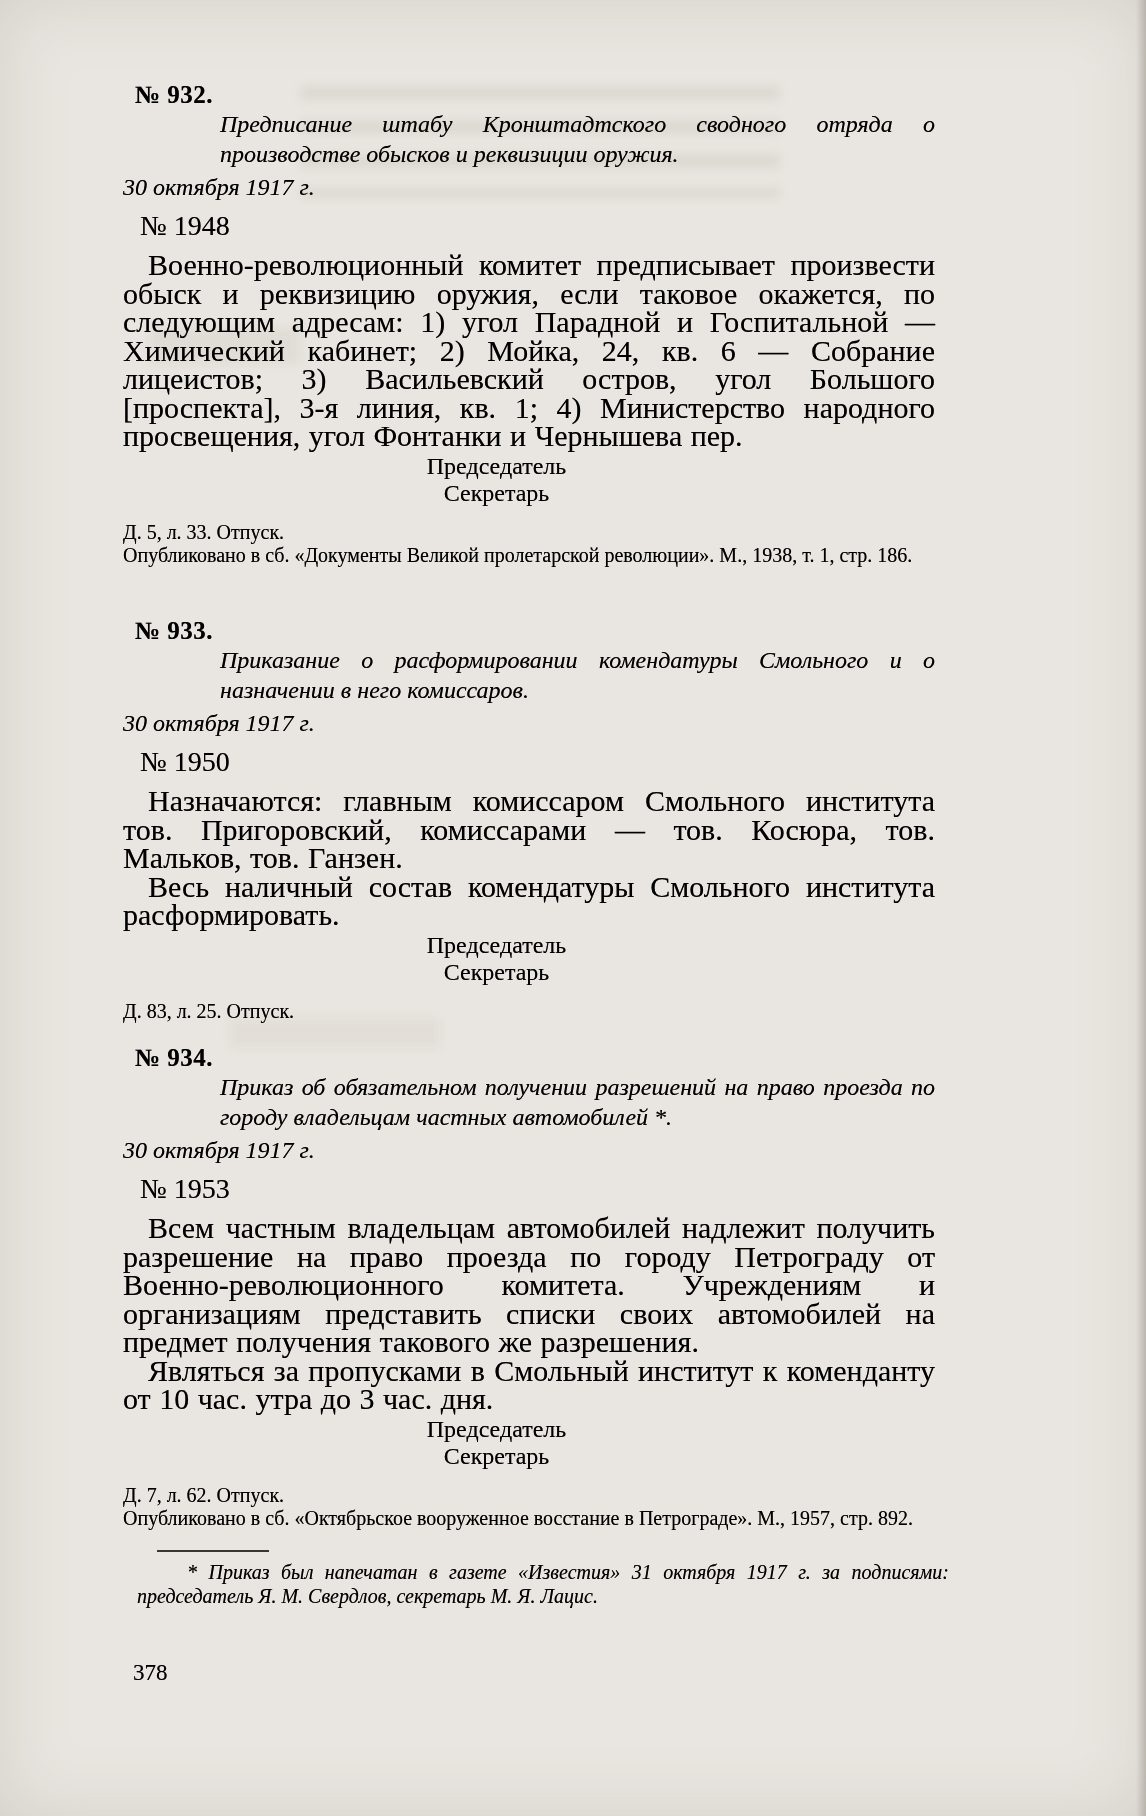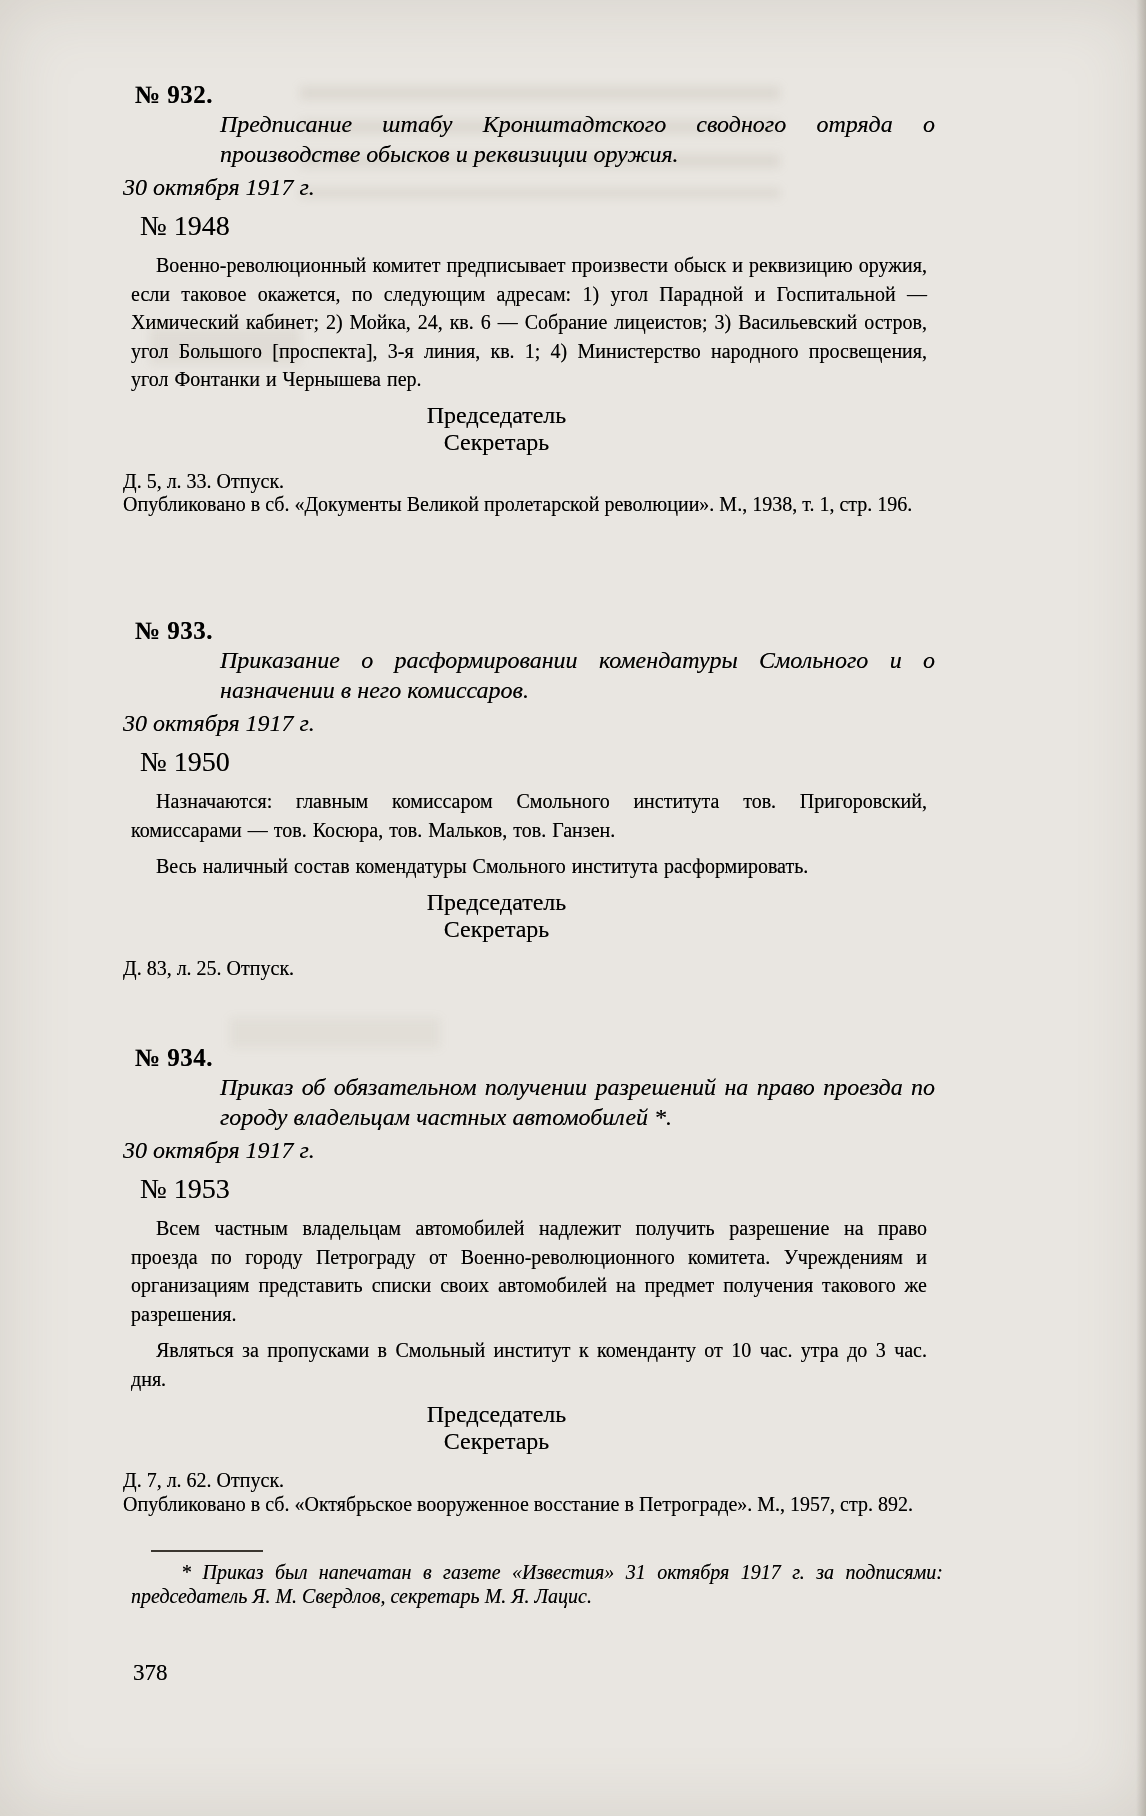--- a/index.html
+++ b/index.html
@@ -18,27 +18,27 @@
   .doc { position: absolute; left: 0; width: 812px; }
   #doc-932 { top: 82px; }
   #doc-933 { top: 618px; }
   #doc-934 { top: 1045px; }
 
   .doc-id { margin: 0 0 0 12px; font-size: 25px; font-weight: bold; line-height: 26px; letter-spacing: .5px; }
   .doc-title { margin: 1px 0 0 97px; width: 715px; font-size: 24px; font-style: italic; line-height: 30px; text-align: justify; }
   .doc-date { margin: 4px 65px 0 0; font-size: 24px; font-style: italic; line-height: 28px; }
   .doc-number { margin: 12px 0 0 17px; font-size: 28px; line-height: 26px; }
   .doc-body { margin-top: 12px; }
-  .doc-body p { margin: 8px; font-size: 20px; line-height: 28.5px; text-align: justify; text-indent: 25px; word-spacing: 1px; }
+  .doc-body p { margin: 0; font-size: 30px; line-height: 28.5px; text-align: justify; text-indent: 25px; word-spacing: 1px; }
   .signatures { margin: 2px 65px 0 0; text-align: center; font-size: 24px; line-height: 27px; }
   .doc-source { margin-top: 14px; font-size: 20px; line-height: 23.5px; }
   .doc-source .published { text-align: justify; margin: 0; }
   .doc-source .archive { margin: 0; }
 
-  .footnote-block { position: absolute; left: 8px; top: 1550px; width: 812px; }
+  .footnote-block { position: absolute; left: 14px; top: 1550px; width: 812px; }
   .footnote-rule { width: 112px; margin: 0 0 0 20px; border: 0; border-top: 2px solid #3a362f; }
   .footnote { margin: 8px 0 0; font-size: 20px; font-style: italic; line-height: 24px; text-align: justify; text-indent: 50px; }
 
   .page-number { position: absolute; left: 133px; top: 1660px; font-size: 23px; }
 
   .artifact { position: absolute; filter: blur(5px); pointer-events: none; }
   .artifact-1 { left: 300px; top: 86px; width: 480px; height: 112px;
     background: repeating-linear-gradient(180deg, rgba(151,140,121,0.14) 0 14px, transparent 14px 34px); }
   .artifact-2 { left: 150px; top: 328px; width: 150px; height: 36px; background: rgba(151,140,121,0.10); }
   .artifact-3 { left: 230px; top: 1018px; width: 210px; height: 30px; background: rgba(151,140,121,0.09); }
@@ -63,21 +63,21 @@
       <div class="doc-number">№ 1948</div>
       <div class="doc-body">
         <p>Военно-революционный комитет предписывает произвести обыск и реквизицию оружия, если таковое окажется, по следующим адресам: 1) угол Парадной и Госпитальной — Химический кабинет; 2) Мойка, 24, кв. 6 — Собрание лицеистов; 3) Васильевский остров, угол Большого [проспекта], 3-я линия, кв. 1; 4) Министерство народного просвещения, угол Фонтанки и Чернышева пер.</p>
       </div>
       <div class="signatures">
         <div>Председатель</div>
         <div>Секретарь</div>
       </div>
       <div class="doc-source">
         <p class="archive">Д. 5, л. 33. Отпуск.</p>
-        <p class="published">Опубликовано в сб. «Документы Великой пролетарской революции». М., 1938, т. 1, стр. 196.</p>
+        <p class="published">Опубликовано в сб. «Документы Великой пролетарской революции». М., 1938, т. 1, стр. 186.</p>
       </div>
     </section>
 
     <section class="doc" id="doc-933">
       <div class="doc-id">№ 933.</div>
       <div class="doc-title">Приказание о расформировании комендатуры Смольного и о назначении в него комиссаров.</div>
       <div class="doc-date">30 октября 1917 г.</div>
       <div class="doc-number">№ 1950</div>
       <div class="doc-body">
         <p>Назначаются: главным комиссаром Смольного института тов. Пригоровский, комиссарами — тов. Косюра, тов. Мальков, тов. Ганзен.</p>

